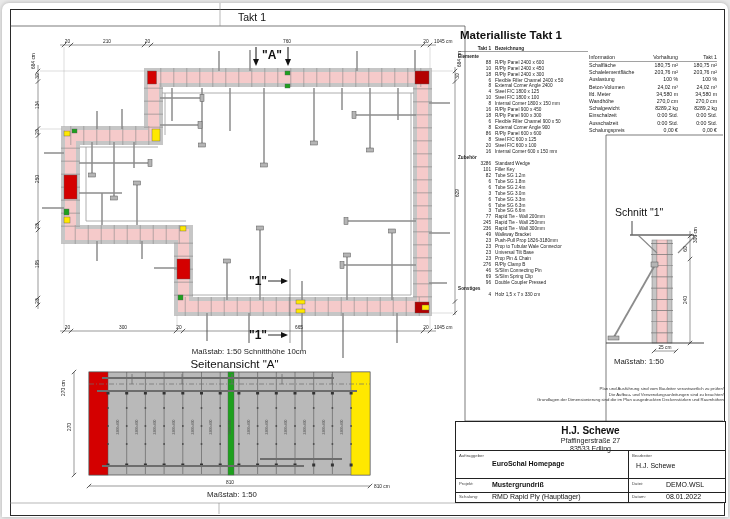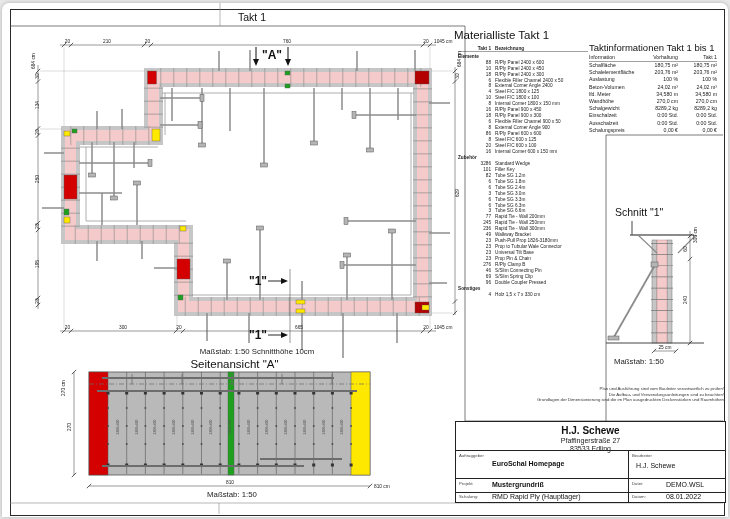--- a/index.html
+++ b/index.html
@@ -3,25 +3,25 @@
 <meta charset="utf-8">
 <style>
   html,body{margin:0;padding:0;background:#e9e9e9;width:730px;height:519px;overflow:hidden;
     font-family:"Liberation Sans","DejaVu Sans",sans-serif;-webkit-font-smoothing:antialiased;}
   .abs{position:absolute;}
   #sheet{position:absolute;left:2px;top:3px;width:726px;height:514px;background:#ffffff;
     border-radius:7px 7px 0 0;box-shadow:0 0 4px rgba(0,0,0,.25);}
   #frame{position:absolute;left:8px;top:6px;width:713px;height:505px;border:1.2px solid #2a2a2a;}
   svg{position:absolute;left:0;top:0;}
   .h-takt{left:150px;top:8px;width:200px;text-align:center;font-size:10.5px;color:#111;}
-  .h-mat{left:452px;top:26px;width:136px;text-align:left;font-size:11.5px;font-weight:normal;color:#111;}
+  .h-mat{left:424px;top:26px;width:136px;text-align:right;font-size:11.5px;font-weight:bold;color:#111;}
   .h-ti{left:587px;top:39px;width:140px;font-size:9.5px;color:#111;}
   .h-schnitt{left:613px;top:203px;width:90px;font-size:10.5px;color:#111;}
   .h-seiten{left:150px;top:355px;width:165px;text-align:center;font-size:11.5px;color:#111;}
-  .note-plan{left:150px;top:344px;width:210px;text-align:center;font-size:7.8px;color:#222;}
+  .note-plan{left:142px;top:344px;width:210px;text-align:center;font-size:7.8px;color:#222;}
   .note-schnitt{left:612px;top:354px;width:80px;font-size:7.8px;color:#222;}
   .note-sv{left:170px;top:487px;width:120px;text-align:center;font-size:7.8px;color:#222;}
   
   .half{transform:scale(.5);transform-origin:0 0;}
   #mat{left:456px;top:42px;width:260px;font-size:9.4px;line-height:11.9px;color:#222;}
   .mat-head{display:flex;font-weight:bold;border-bottom:1px solid #444;padding-bottom:1px;margin-bottom:2px;}
   .mat-head .c1{width:66px;text-align:right;}
   .mat-head .c2{margin-left:8px;}
   .mat-group{font-weight:bold;}
   .mat-row{display:flex;}
@@ -407,21 +407,20 @@
         </g>
       <text class="dim" x="63" y="385" text-anchor="middle" transform="rotate(-90 63 385)">270 cm</text>
       <text class="dim" x="69" y="424" text-anchor="middle" transform="rotate(-90 69 424)">270</text>
       <text class="dim" x="228" y="481" text-anchor="middle">810</text>
       <text class="dim" x="372" y="485">810 cm</text>
     </g>
   </svg>
 
   <div class="abs h-takt">Takt 1</div>
   <div class="abs h-mat">Materialliste  Takt 1</div>
-  <div class="abs h-ti">Taktinformationen  Takt 1 bis 1</div>
   <div class="abs h-schnitt">Schnitt "1"</div>
   <div class="abs h-seiten">Seitenansicht "A"</div>
   <div class="abs note-plan">Maßstab: 1:50   Schnitthöhe 10cm</div>
   <div class="abs note-schnitt">Maßstab: 1:50</div>
   <div class="abs note-sv">Maßstab: 1:50</div>
 
   <div id="mat" class="abs half">
     <div class="mat-head">
       <span class="c1">Takt 1</span>
       <span class="c2">Bezeichnung</span>

